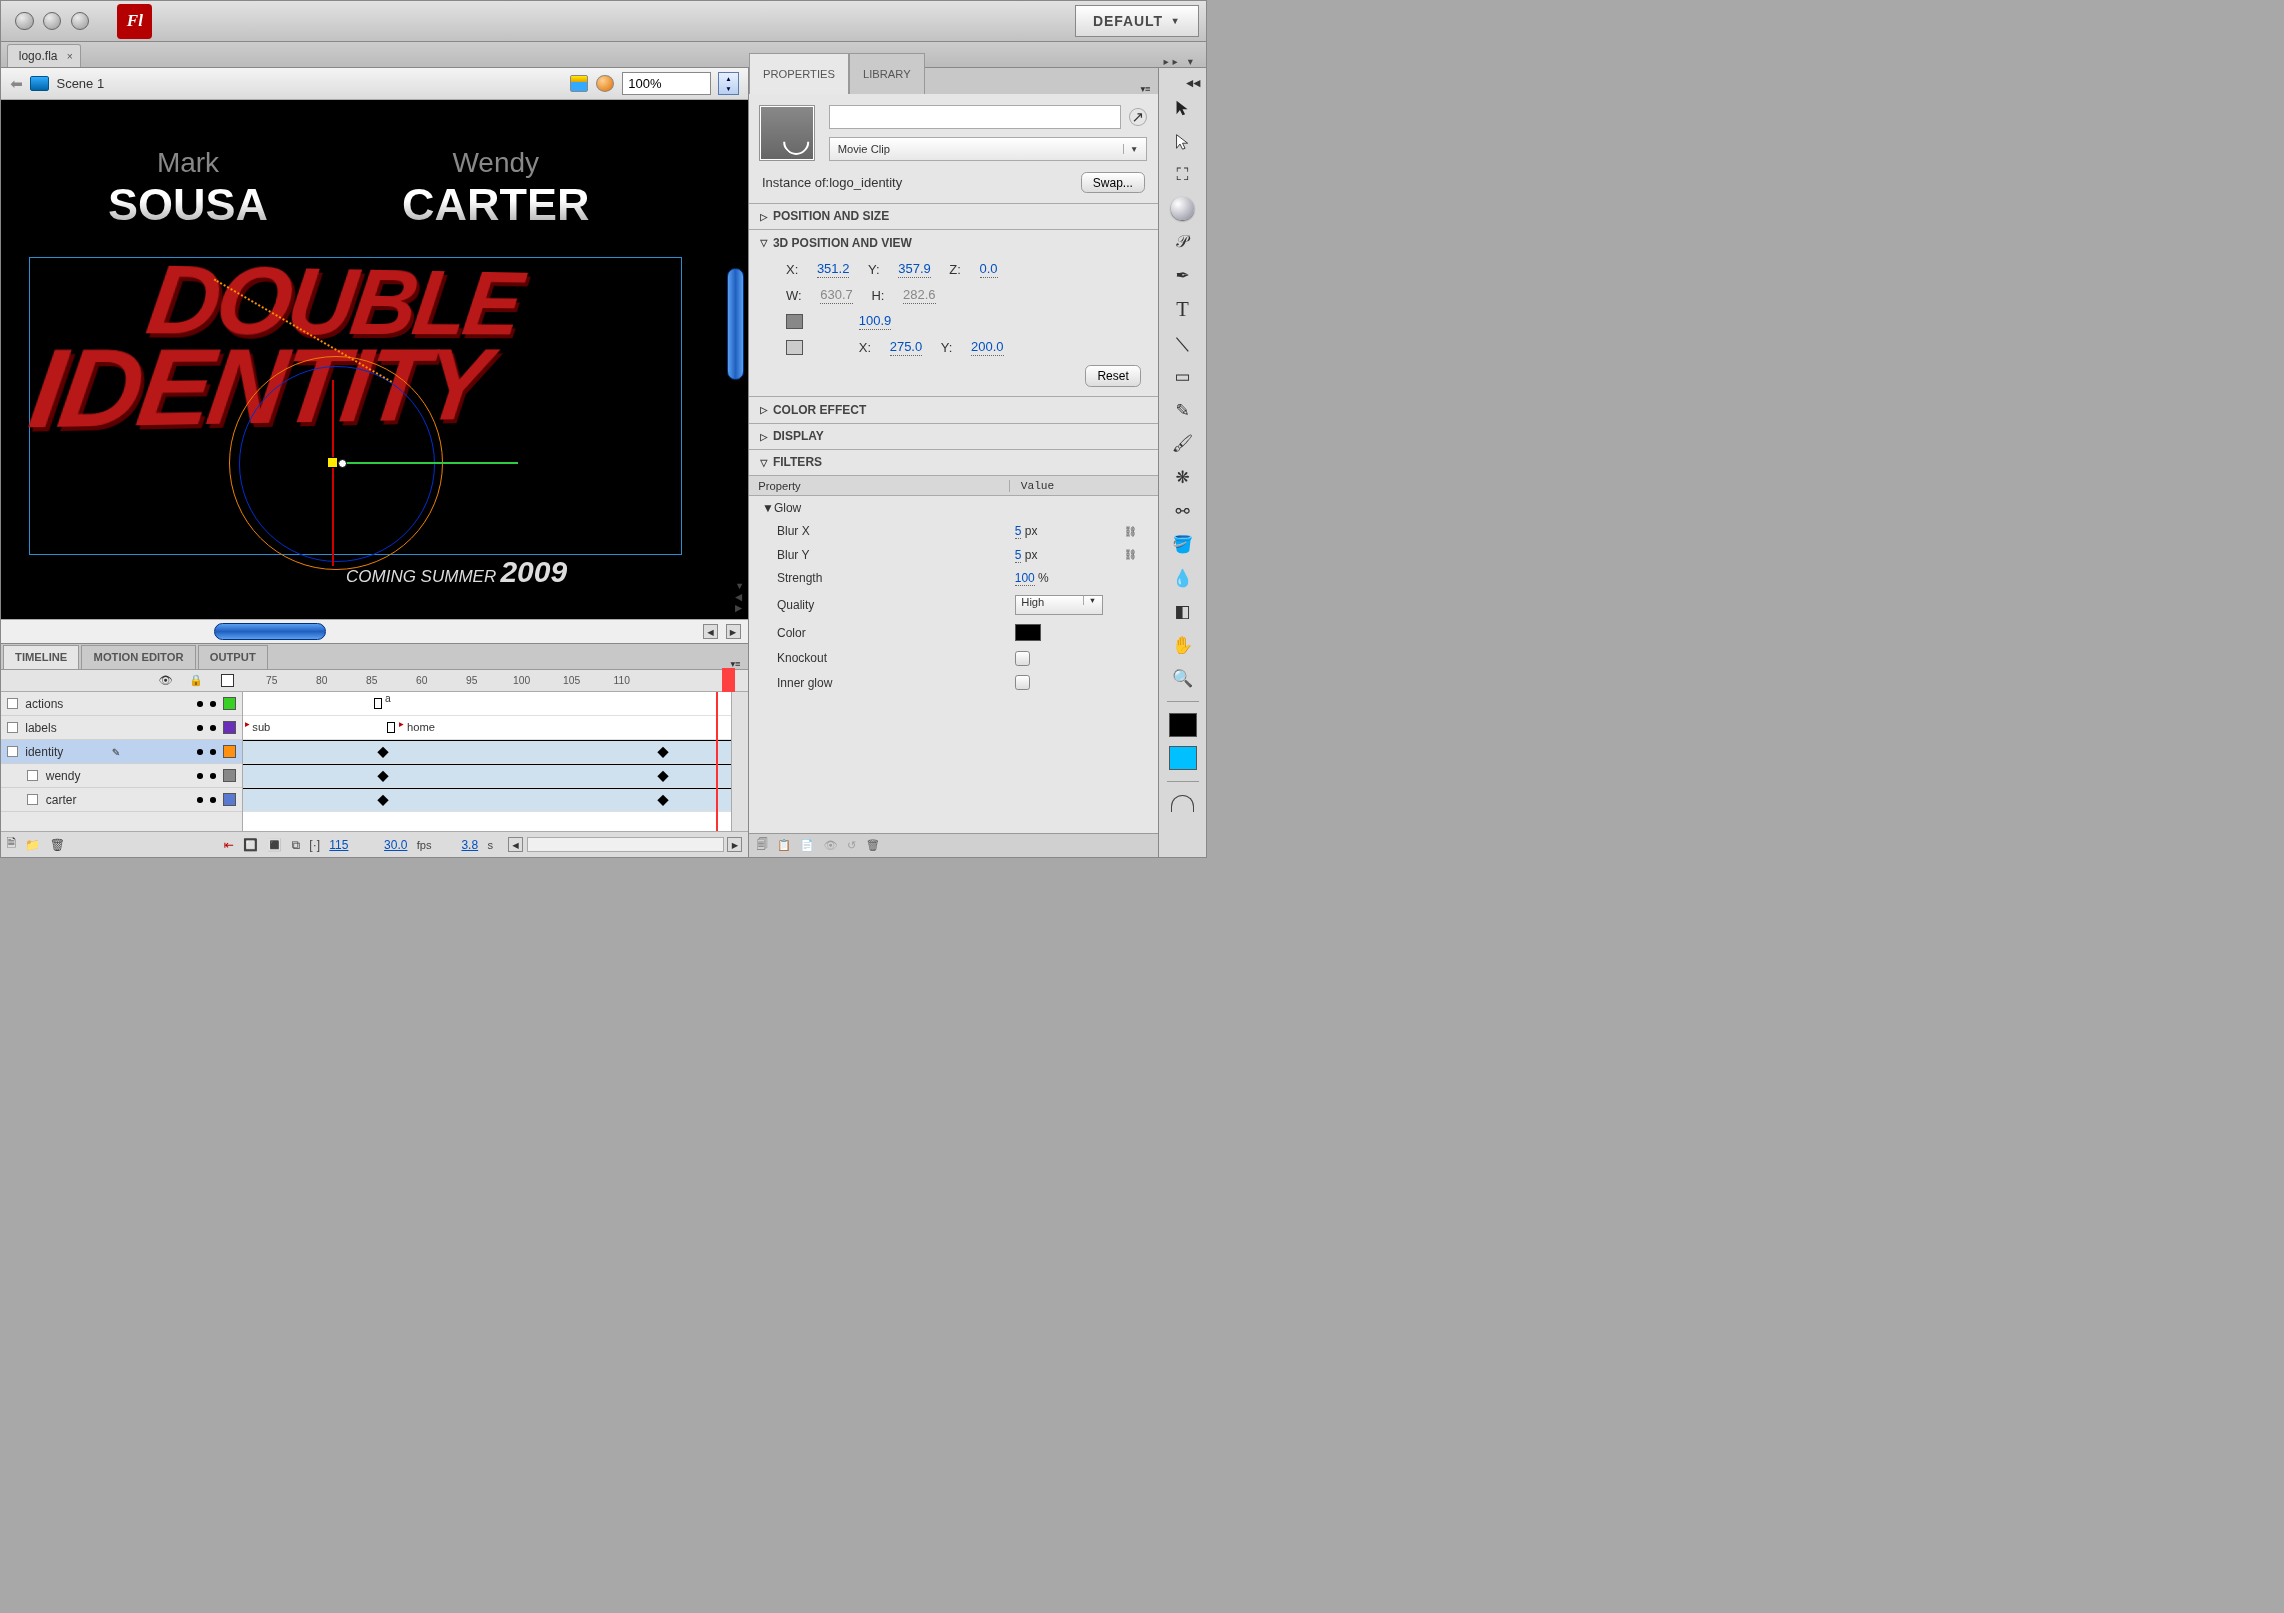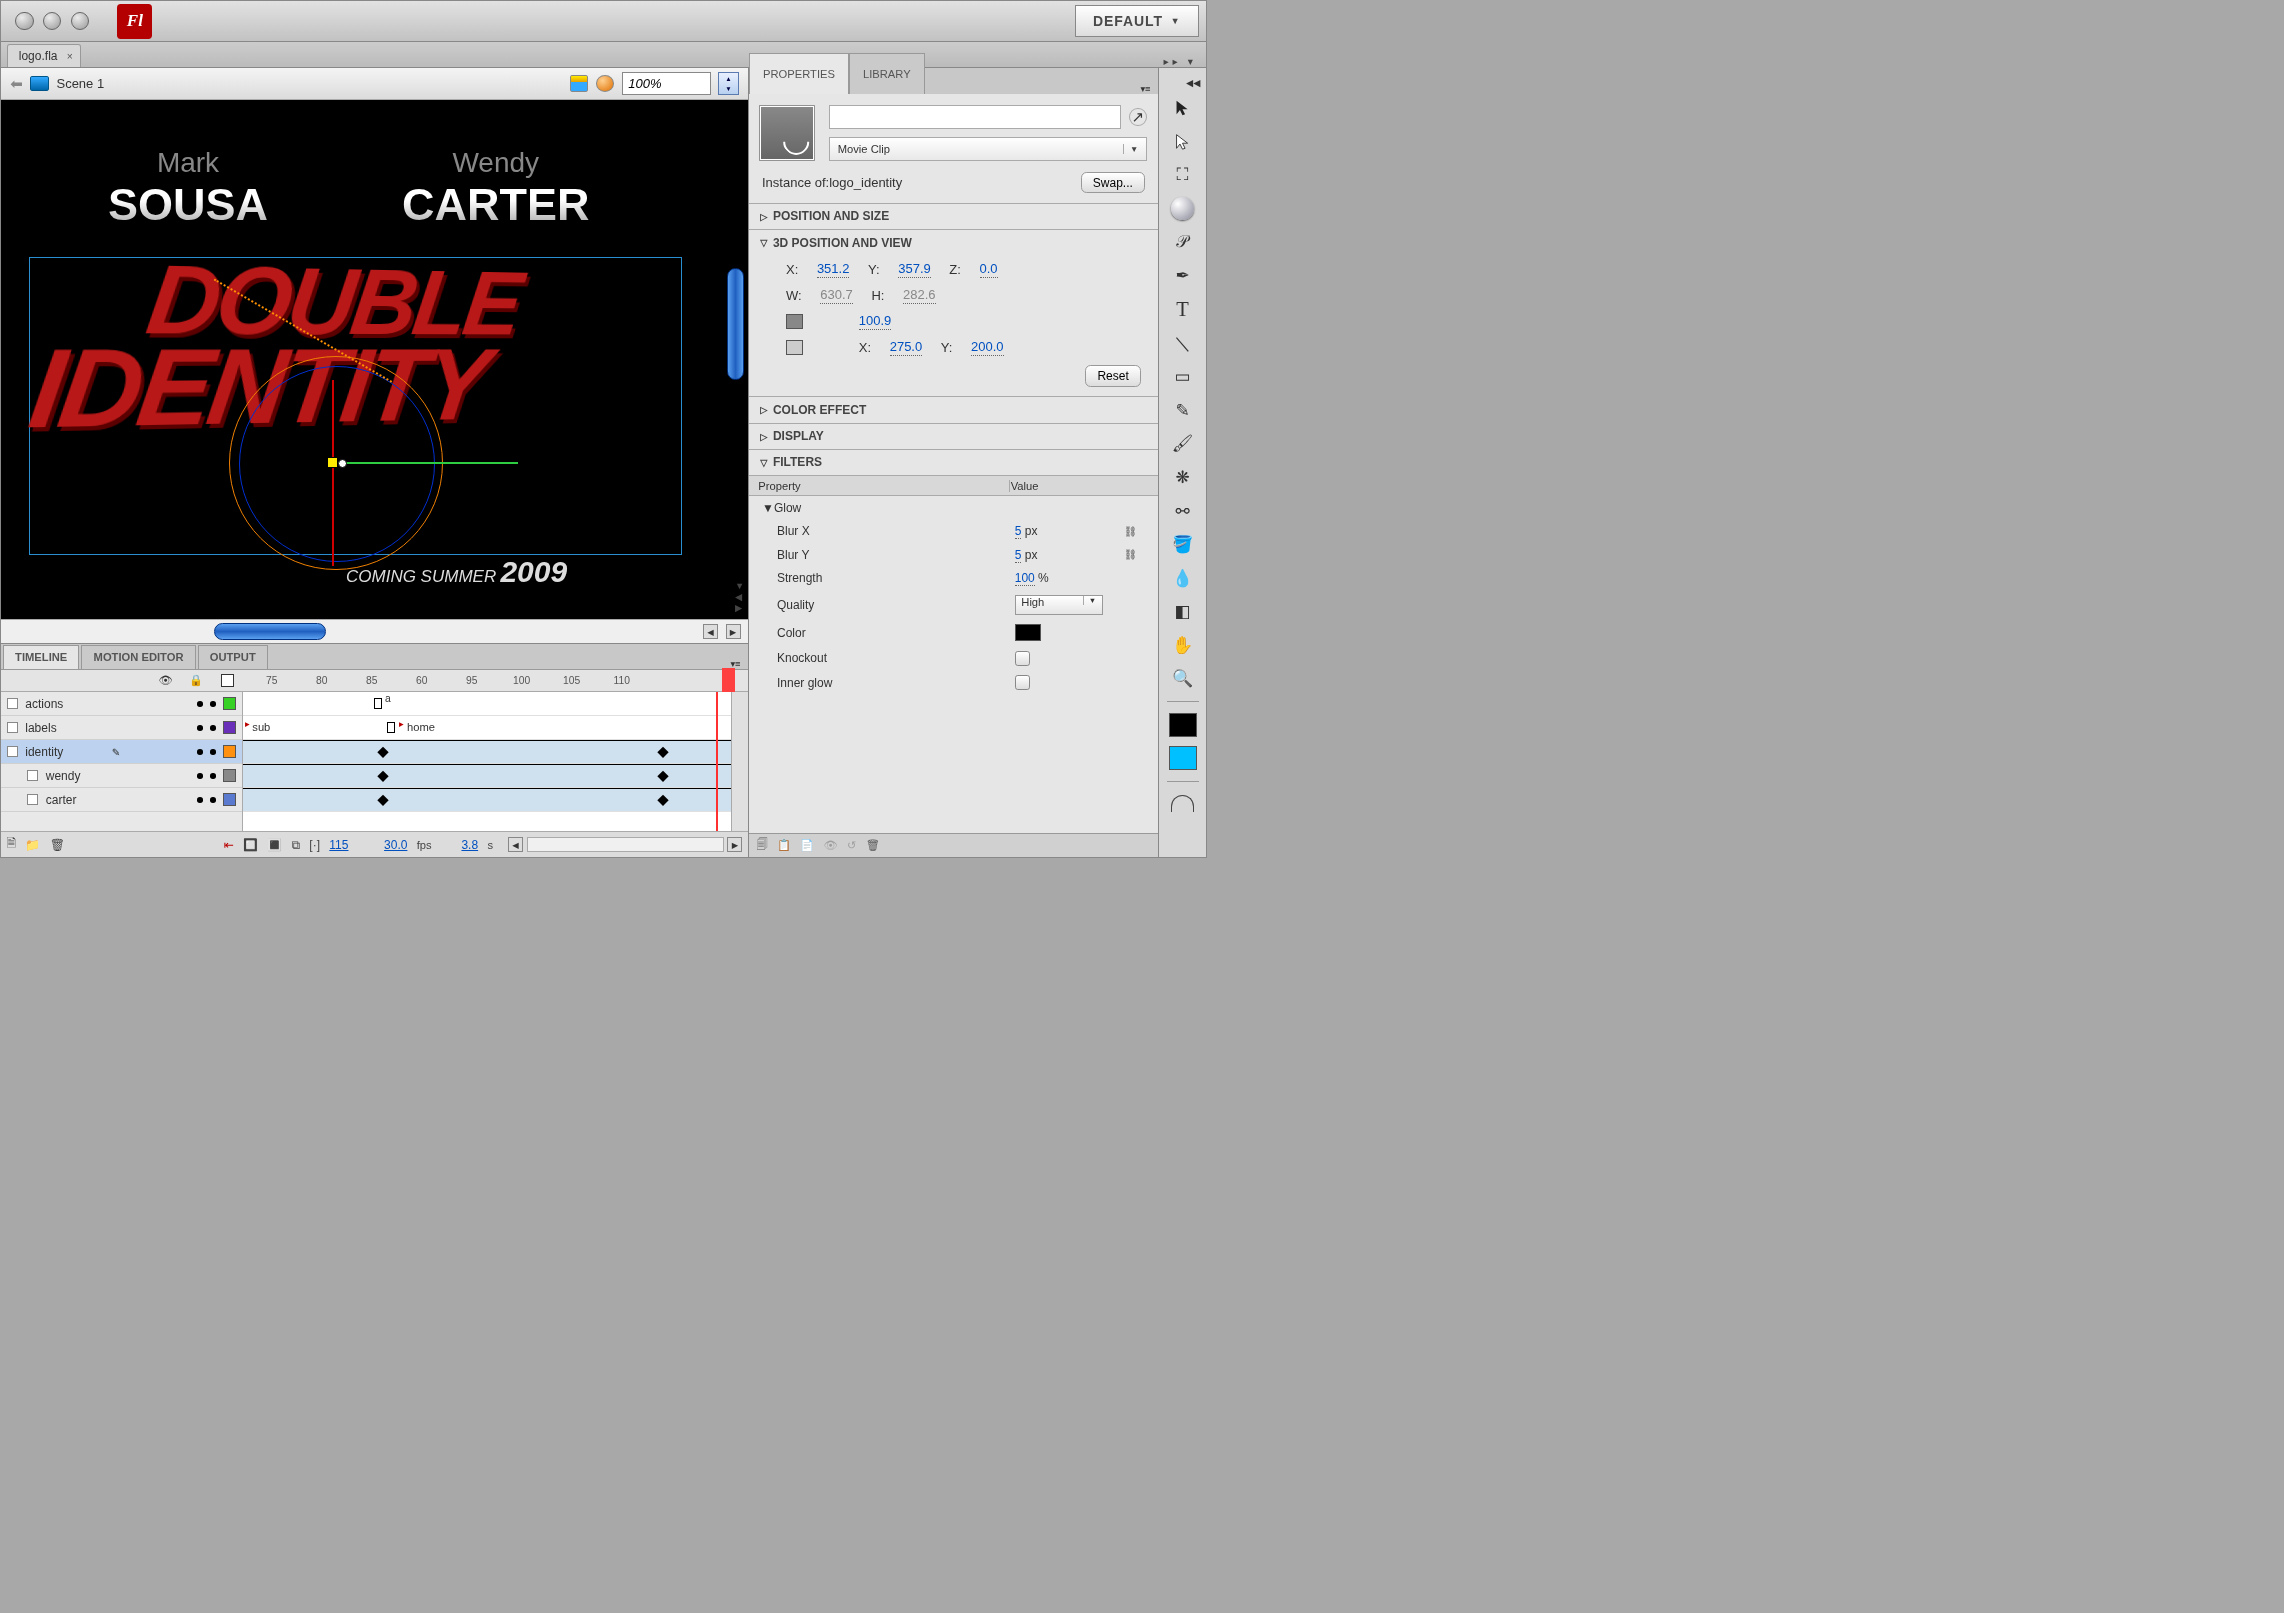--- a/index.html
+++ b/index.html
@@ -28,21 +28,21 @@
 
 
 .stage-header { height: 32px; background: linear-gradient(#f4f4f4,#dcdcdc); display: flex; align-items: center; padding: 0 9.3px; border-bottom: 0.9px solid #aaa; gap: 7.5px; }
 .stage-header .back { color: #888; font-size: 15px; }
 .stage-header .clap { width: 18.6px; height: 15px; background: linear-gradient(#3af,#06a); border: 0.9px solid #058; border-radius: 1.9px; }
 .stage-header .scene-name { font-size: 13px; }
 .stage-header .spacer { flex: 1; }
 .stage-header .mini-icon { width: 18.6px; height: 17px; border: 0.9px solid #888; border-radius: 1.9px; }
 .mini-icon.edit-scene { background: linear-gradient(#ffea00,#e8a000 40%, #3af 40%); }
 .mini-icon.symbol { background: radial-gradient(circle at 35% 30%, #ffd090, #e07000); border-radius: 50%; }
-.zoom-input { width: 89px; height: 22.4px; border: 0.9px solid #888; background: #fff; padding: 0 5.6px; font-size: 13px; font-style: italic; }
+.zoom-input { width: 89px; height: 22.4px; border: 0.9px solid #888; background: #fff; padding: 0 5.6px; font-size: 13px; }
 .zoom-step { width: 20.5px; height: 22.4px; background: linear-gradient(#e8f0ff,#b8d0f0); border: 0.9px solid #5a7ab0; display: flex; flex-direction: column; justify-content: space-between; padding: 1.9px; font-size: 6.5px; color: #004; text-align: center; }
 
 
 .stage-wrap { flex: 1; position: relative; background: #000; overflow: hidden; }
 .stage { position: absolute; inset: 0; }
 .credit-first { color: #888; font-size: 28px; font-weight: 200; font-family: Arial; }
 .credit-last { color: #fff; font-size: 45px; font-weight: 900; font-family: Arial Black, Arial; background: linear-gradient(#fff 0%, #fff 40%, #999 100%); -webkit-background-clip: text; background-clip: text; -webkit-text-fill-color: transparent; }
 .credit1 { position: absolute; top: 47px; left: 107px; text-align: center; }
 .credit2 { position: absolute; top: 47px; left: 401px; text-align: center; }
 
@@ -144,21 +144,21 @@
 .coord-row { display: flex; gap: 18.6px; align-items: center; }
 .coord-lbl { color: #333; }
 .coord-val { color: #0050c0; border-bottom: 0.9px dotted #666; padding-bottom: 0.9px; }
 .coord-val.grey { color: #888; }
 .reset-btn { padding: 2.8px 11.2px; border: 0.9px solid #999; border-radius: 5.6px; background: linear-gradient(#fff,#ddd); margin-left: auto; font-size: 12px; }
 .cam-ico, .vanish-ico { width:17px; height:15px; display:inline-block; background:#888; border:0.9px solid #555; }
 .vanish-ico { background: #ccc; position: relative; }
 
 .filter-table { border-top: 0.9px solid #aaa; }
 .filter-head { display: flex; padding: 3.7px 9.3px; background: #d8d8d8; border-bottom: 0.9px solid #aaa; font-size: 11.2px; }
-.filter-head .c1 { flex:1; } .filter-head .c2 { width: 140px; border-left: 0.9px solid #aaa; padding-left: 1px;}
+.filter-head .c1 { flex:1; } .filter-head .c2 { width: 140px; border-left: 0.9px solid #aaa; padding-left: 11px; font-family: Liberation Mono, monospace;}
 .filter-row { display: flex; align-items: center; padding: 4.7px 9.3px 4.7px 28px; font-size: 12px; }
 .filter-row .fname { flex: 1; }
 .filter-row .fval { width: 97px; }
 .filter-row .fextra { width: 37px; text-align: center; font-size:10.3px; color:#333; }
 .filter-row .fval .link { color: #0050c0; border-bottom:0.9px dotted #666; }
 .color-swatch { width: 26px; height: 17px; background: #000; border: 0.9px solid #555; }
 .fcheck { width: 15px; height: 15px; border: 0.9px solid #888; border-radius: 2.8px; background: linear-gradient(#fff,#ddd); }
 .qual-select { width: 88px; height: 20.5px; border:0.9px solid #999; background: linear-gradient(#fff,#e4e4e4); display:flex; align-items:flex-start; justify-content:space-between; padding: 0 5.6px; font-size: 11.2px;}
 .qual-select::after { content:'▼'; font-size:7.5px; border-left:0.9px solid #aaa; padding-left:4.7px; }
 

